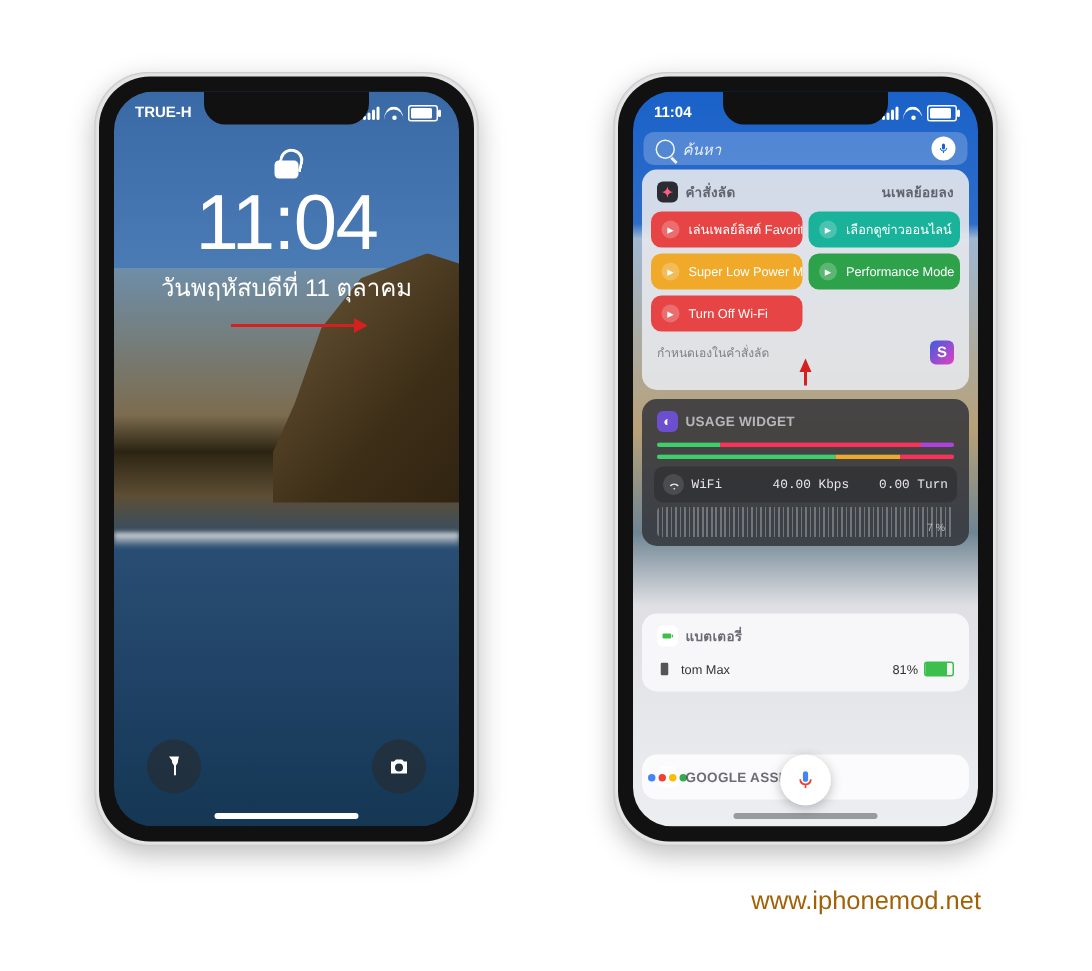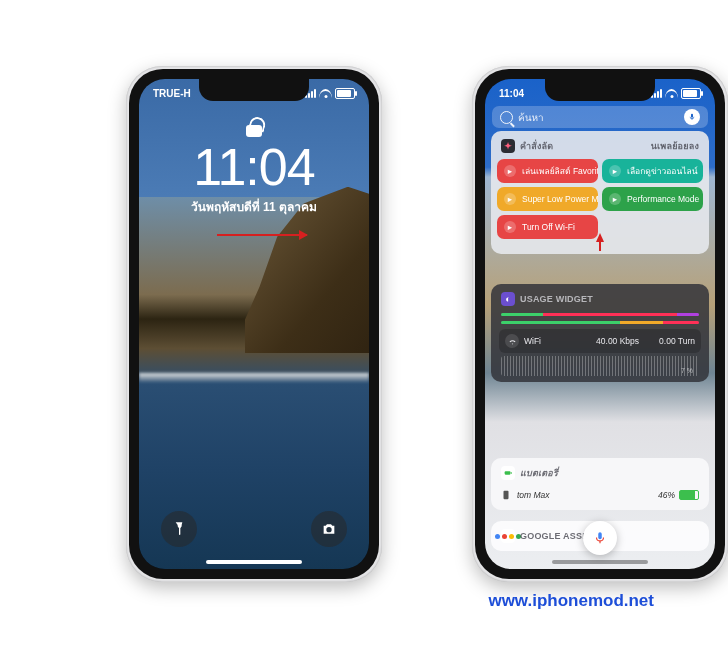--- a/index.html
+++ b/index.html
@@ -8,23 +8,23 @@
   width: 728px;
   height: 647px;
   background: #fff;
   font-family: -apple-system, "Helvetica Neue", Arial, sans-serif;
   position: relative;
   overflow: hidden;
 }
 
 .phones {
   display: flex;
-  justify-content: flex-end;
+  justify-content: center;
   gap: 90px;
-  padding-top: 66px;
+  padding-top: 48px;
 }
 
 .phone {
   width: 250px;
   height: 510px;
   background: #e5e5e7;
   border-radius: 36px;
   padding: 3px;
   box-shadow: 0 6px 18px rgba(0,0,0,0.25), inset 0 0 2px rgba(0,0,0,0.3);
   position: relative;
@@ -145,21 +145,21 @@
 }
 .lock-glyph .shackle {
   position:absolute; top:-2px; left:2px; width:12px; height:12px;
   border:2px solid #fff; border-bottom:none;
   border-top-left-radius:12px; border-top-right-radius:12px;
   transform: rotate(14deg); transform-origin: bottom left;
 }
 .lock-time {
   font-size:52px; font-weight:200; letter-spacing:-1px; line-height:1;
 }
-.lock-date { font-size:12px; margin-top:4px; font-weight:700; }
+.lock-date { font-size:16px; margin-top:4px; font-weight:400; }
 
 .annot-arrow {
   position:absolute;
   top:155px; left:78px; width:90px; height:2px;
   background:#d62020; z-index:15;
 }
 .annot-arrow::after {
   content:""; position:absolute; right:-1px; top:-4px;
   border-left:9px solid #d62020;
   border-top:5px solid transparent;
@@ -194,36 +194,36 @@
     #6f8593 60%, #e0e0e4 70%, #eceef1 100%);
 }
 .blurpanel {
   position:absolute; top:52px; left:6px; right:6px;
   background:rgba(230,232,236,0.9);
   border-radius:10px; padding:6px;
 }
 .blurpanel.dark {
   top:205px; background:rgba(50,52,58,0.85);
 }
-.blurpanel.light2 { top:379px; background:rgba(248,248,250,0.95);font-style:italic; }
+.blurpanel.light2 { top:348px; background:rgba(248,248,250,0.95); }
 .blurpanel.light3 { top:442px; background:rgba(252,252,253,0.95); padding:8px 10px;}
 
 .search-bar {
   position:absolute; top:27px; left:7px; right:7px;
   height:22px; border-radius:7px;
   background:rgba(255,255,255,0.22);
   display:flex; align-items:center; padding:0 8px;
   z-index:15;
 }
 .search-bar .mag {
   width:11px; height:11px; border:1.5px solid rgba(255,255,255,0.9);
   border-radius:50%; position:relative; margin-right:5px;
 }
 .search-bar .mag::after{content:"";position:absolute;width:5px;height:1.5px;background:rgba(255,255,255,0.9);bottom:-3px;right:-3px;transform:rotate(45deg);}
-.search-bar .ph { font-size:10px; color:rgba(255,255,255,0.85); flex:1;}
+.search-bar .ph { font-size:10px; color:rgba(255,255,255,0.85); flex:1;font-style:italic;}
 .mic-c {
   width:16px; height:16px; border-radius:50%;
   background:#fff; display:flex; align-items:center; justify-content:center;
 }
 .mic-c svg{width:8px;height:8px;fill:#1a62c9;}
 
 .w-head {
   display:flex; align-items:center; justify-content:space-between;
   font-size:9px; font-weight:600; color:rgba(60,60,70,0.75);
   padding:2px 4px 6px; letter-spacing:0.2px;
@@ -285,21 +285,21 @@
 }
 .u-bar {
   height:3px; border-radius:2px; background:rgba(255,255,255,0.12);
   margin:1px 4px 5px; overflow:hidden; position:relative;
 }
 .u-bar .fill { position:absolute; left:0; top:0; bottom:0; }
 .u-bar .seg { position:absolute; top:0; bottom:0; }
 .wifi-row {
   display:flex; align-items:center; gap:5px;
   background:rgba(0,0,0,0.2); margin:3px 2px; padding:5px 6px;
-  border-radius:6px; font-size:8.5px; color:#e8e8ec;
+  border-radius:6px; font-size:8.5px; color:#e8e8ec;font-family:Liberation Mono, monospace;
 }
 .wifi-row .wdot{width:14px;height:14px;border-radius:50%;background:rgba(255,255,255,0.12);display:flex;align-items:center;justify-content:center;}
 .wave-block { height:20px; margin:2px 4px 0; background:
   repeating-linear-gradient(90deg,
     rgba(255,255,255,0.28) 0 1px, transparent 1px 3px);
   border-radius:3px; position:relative;}
 .wave-block::after{content:"";position:absolute;right:4px;bottom:2px;font-size:7px;color:rgba(255,255,255,0.6);}
 .wave-pct{position:absolute;right:6px;bottom:2px;font-size:7px;color:rgba(255,255,255,0.6);}
 
 
@@ -324,21 +324,21 @@
 .mic-float {
   position:absolute; bottom:14px; left:50%; transform:translateX(-50%);
   width:34px; height:34px; border-radius:50%; background:#fff;
   box-shadow:0 2px 8px rgba(0,0,0,0.25);
   display:flex; align-items:center; justify-content:center; z-index:30;
 }
 
 .credit {
   position:absolute;
   right:74px; bottom:36px;
-  font-size:17px; color:#1d4ed8; font-weight:700;
+  font-size:17px; color:#a16207; font-weight:400;
 }
 </style>
 </head>
 <body>
 
 <div class="phones">
 
   <div class="phone">
     <div class="phone-inner">
         <div class="screen">
@@ -441,20 +441,24 @@
               </div>
               <div class="sc-tile t-grn">
                 <span class="dot">▸</span>
                 <span>Performance Mode</span>
               </div>
               <div class="sc-tile t-red" style="grid-column: 1 / 2;">
                 <span class="dot">▸</span>
                 <span>Turn Off Wi-Fi</span>
               </div>
             </div>
+        <div class="create-row">
+          <span>กำหนดเองในคำสั่งลัด</span>
+          <span class="sbox">S</span>
+        </div>
         <div class="up-arrow"></div>
       </div>
 
       <div class="blurpanel dark">
         <div class="w-head">
           <span class="left">
             <span class="w-icn uw">◐</span>
             <span>USAGE WIDGET</span>
           </span>
         </div>
@@ -499,21 +503,21 @@
         </div>
         <div id="bat-list">
               <div class="bat-row">
                 <span class="bl">
                   <svg width="10" height="12" viewBox="0 0 24 24" fill="#555">
                     <rect x="6" y="2" width="12" height="20" rx="2"></rect>
                   </svg>
                   <span>tom Max</span>
                 </span>
                 <span class="bat-pill">
-                  <span>46%</span>
+                  <span>81%</span>
                   <span class="bcell" style="--f: 81%; position: relative; --w: 81%; overflow: hidden; background: linear-gradient(to right, rgb(60, 191, 77) 81%, transparent 81%);"></span>
                 </span>
               </div>
             </div>
       </div>
 
       <div class="blurpanel light3">
         <div class="w-head" style="padding:0">
           <span class="left">
             <span class="w-icn ga">

